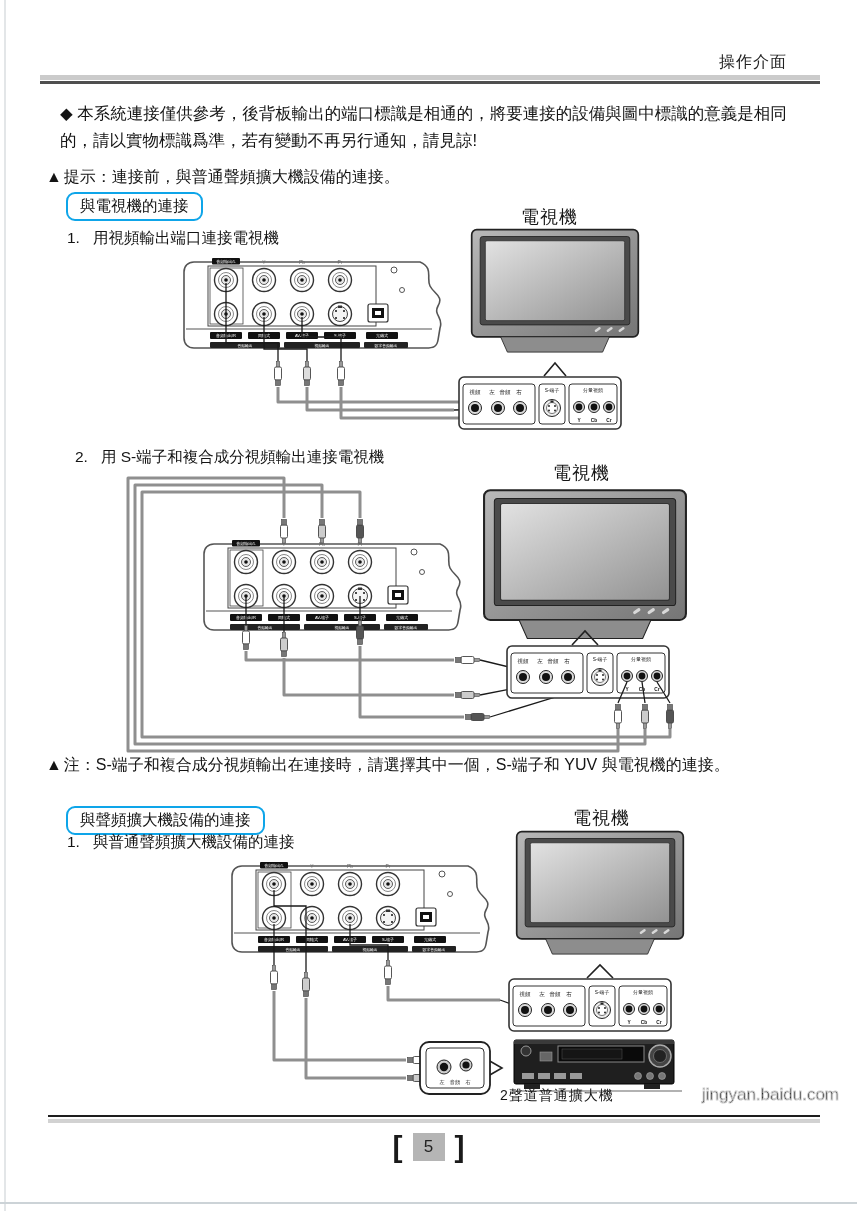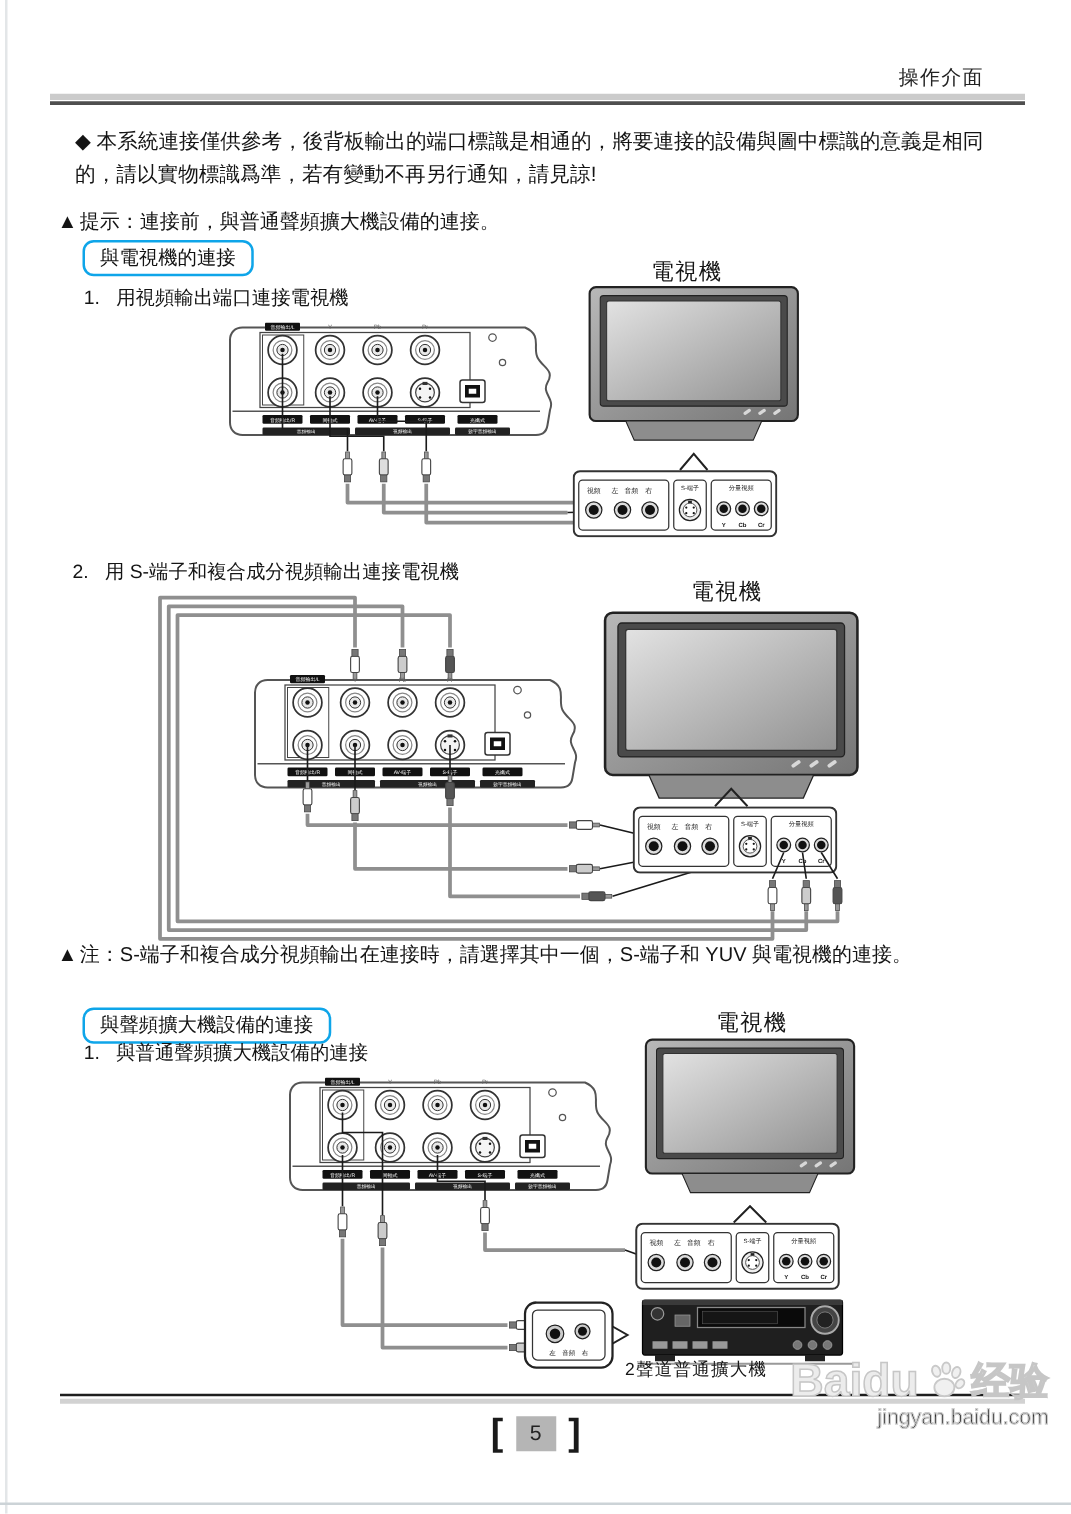--- a/index.html
+++ b/index.html
@@ -17,21 +17,21 @@
   .intro{left:60px;top:100px;width:756px;font-size:16.5px;line-height:1.62;color:#141414;}
   .tipline{left:46px;top:167px;font-size:16px;color:#141414;}
   .warn{font-weight:bold;margin-right:2px;}
   .sec-box{border:2px solid #0ea5e9;border-radius:9px;padding:2px 12px;font-size:15.5px;
            display:inline-block;background:#fff;color:#111;}
   .box1{left:66px;top:192px;}
   .box2{left:66px;top:806px;}
   .step{font-size:15.5px;color:#141414;}
   .step .num{display:inline-block;margin-right:13px;}
   .step1{left:67px;top:228px;}
-  .step2{left:58px;top:447px;text-align:right;}
+  .step2{left:75px;top:447px;text-align:right;}
   .step3{left:67px;top:832px;}
   .tvlabel{font-size:18px;letter-spacing:1px;color:#161616;}
   .tvl1{left:521px;top:205px;}
   .tvl2{left:553px;top:461px;}
   .tvl3{left:573px;top:806px;}
   .noteline{left:46px;top:752px;width:778px;font-size:16px;line-height:1.6;color:#141414;}
   .ampcaption{left:500px;top:1087px;font-size:14px;color:#161616;letter-spacing:1px;}
   .foot-dark{left:48px;width:772px;top:1115px;height:2px;background:#1e1e1e;}
   .foot-light{left:48px;width:772px;top:1119px;height:4px;background:#d2d2d2;}
   .pageno{left:0;right:0;top:1132px;display:flex;justify-content:center;align-items:center;gap:10px;}
@@ -365,27 +365,14 @@
 <div class="abs foot-dark"></div>
 <div class="abs foot-light"></div>
 
 <div class="abs pageno">
   <span class="bracket">[</span>
   <span class="numbox">5</span>
   <span class="bracket">]</span>
 </div>
 
 <div class="abs watermark">
-  <div class="wm-row">
-    <span class="wm-brand">Baidu</span>
-    <svg width="34" height="34" viewBox="0 0 34 34">
-      <g fill="#f0f0f0" stroke="#c9c9c9" stroke-width="1.5">
-        <ellipse cx="10" cy="9" rx="3.2" ry="4.5" transform="rotate(-20 10 9)"></ellipse>
-        <ellipse cx="18" cy="6.5" rx="3.2" ry="4.5"></ellipse>
-        <ellipse cx="26" cy="10" rx="3.2" ry="4.5" transform="rotate(20 26 10)"></ellipse>
-        <ellipse cx="29" cy="19" rx="3" ry="4" transform="rotate(40 29 19)"></ellipse>
-        <ellipse cx="16.5" cy="22" rx="8" ry="7"></ellipse>
-      </g>
-    </svg>
-    <span class="wm-suffix">经验</span>
-  </div>
   <div class="wm-url">jingyan.baidu.com</div>
 </div>
 
 </body></html>

